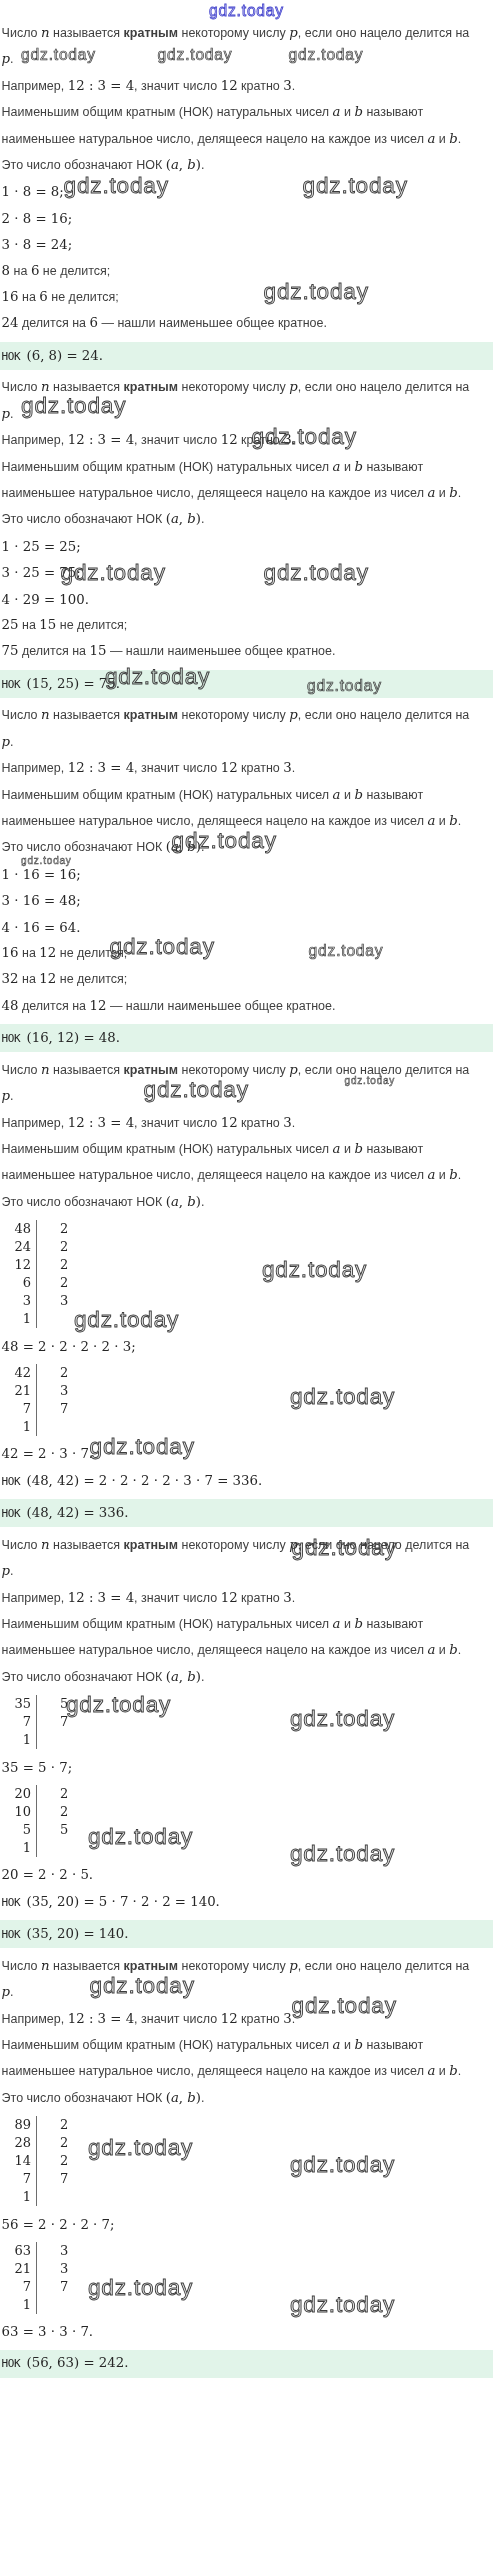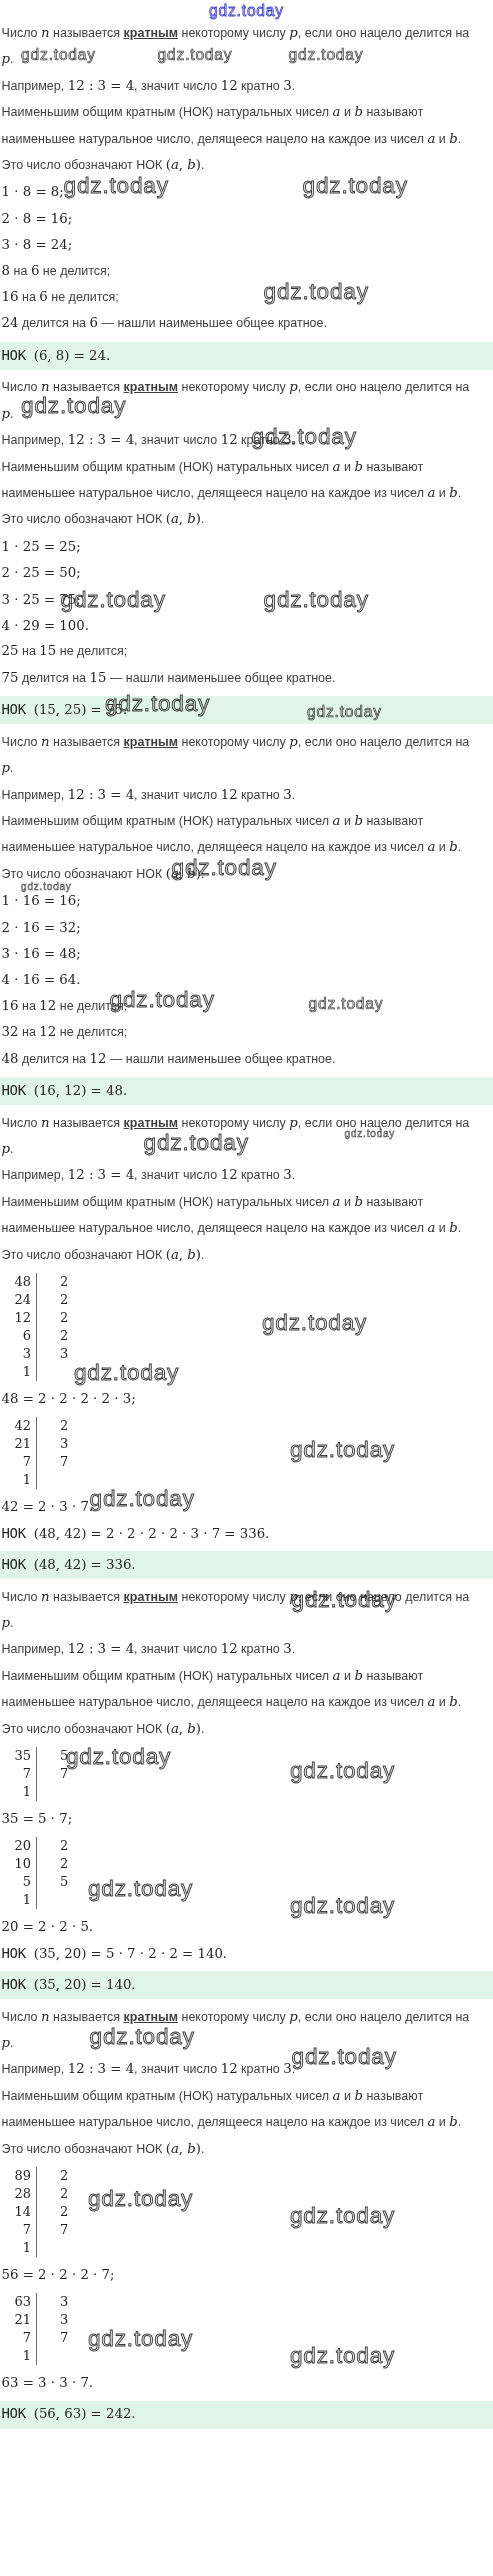--- a/index.html
+++ b/index.html
@@ -5,24 +5,24 @@
   html,body{margin:0;padding:0;background:#ffffff;}
   .page{position:relative;width:493px;min-height:2576px;background:#ffffff;overflow:hidden;
         font-family:"Liberation Sans",sans-serif;}
   .wm-top{margin:2.3px 0 4.7px 0;text-align:center;font-size:15.6px;letter-spacing:0.8px;
           color:rgba(68,68,205,0.28);-webkit-text-stroke:0.8px #4444cd;white-space:nowrap;}
   .block{margin-bottom:4.7px;}
   .line{position:relative;margin:0 0 10px 1.6px;line-height:16.4px;font-size:12.5px;color:#3f3f3f;}
   .mline{position:relative;margin:0 0 9.4px 1.6px;line-height:17px;font-size:13.3px;
          font-family:"DejaVu Serif",serif;color:#262626;}
   .seg-t{font-family:"Liberation Sans",sans-serif;}
-  .seg-b{font-weight:700;text-decoration:underline;}
+  .seg-b{font-weight:700;}
   .seg-m{font-family:"DejaVu Serif",serif;font-size:13.3px;color:#262626;}
   .seg-i{font-family:"DejaVu Serif",serif;font-style:italic;font-size:13.3px;color:#262626;}
-  .seg-k{font-family:"DejaVu Sans Mono",monospace;font-size:14px;color:#262626;letter-spacing:-0.4px;}
+  .seg-k{font-family:"DejaVu Sans Mono",monospace;font-size:11px;color:#262626;letter-spacing:-0.4px;}
   .ftable{position:relative;margin:3.1px 0 9.4px 0;font-family:"DejaVu Serif",serif;
           font-size:13px;color:#262626;}
   .frow{display:flex;min-height:18px;line-height:18px;}
   .fl{width:31px;text-align:right;padding-right:4.7px;}
   .fr{border-left:1.1px solid #6d6d6d;padding-left:23.4px;min-width:31px;}
   .result{position:relative;background:#e1f4e9;margin:1.6px 0 9.4px 0;padding:4.7px 0 5.5px 1.6px;
           line-height:17px;}
   .wm{position:absolute;font-family:"Liberation Sans",sans-serif;letter-spacing:0.8px;
       color:rgba(58,58,58,0.16);-webkit-text-stroke:0.8px #3c3c3c;white-space:nowrap;
       pointer-events:none;z-index:3;}
@@ -52,36 +52,34 @@
         <div class="result"><span class="seg-k">НОК </span><span class="seg-m">(6, 8) = 24.</span></div>
       </div>
       <div class="block">
         <div class="line"><span class="seg-t">Число </span><span class="seg-i">n</span><span class="seg-t"> называется </span><span class="seg-b">кратным</span><span class="seg-t"> некоторому числу </span><span class="seg-i">p</span><span class="seg-t">, если оно нацело делится на</span></div>
         <div class="line"><span class="seg-i">p</span><span class="seg-t">.</span><span class="wm lg" style="left: 19.5px; top: -7.8px;">gdz.today</span></div>
         <div class="line"><span class="seg-t">Например, </span><span class="seg-m">12 : 3 = 4</span><span class="seg-t">, значит число </span><span class="seg-m">12</span><span class="seg-t"> кратно </span><span class="seg-m">3</span><span class="seg-t">.</span><span class="wm lg" style="left: 250px; top: -3.1px;">gdz.today</span></div>
         <div class="line"><span class="seg-t">Наименьшим общим кратным (НОК) натуральных чисел </span><span class="seg-i">a</span><span class="seg-t"> и </span><span class="seg-i">b</span><span class="seg-t"> называют</span></div>
         <div class="line"><span class="seg-t">наименьшее натуральное число, делящееся нацело на каждое из чисел </span><span class="seg-i">a</span><span class="seg-t"> и </span><span class="seg-i">b</span><span class="seg-t">.</span></div>
         <div class="line"><span class="seg-t">Это число обозначают НОК </span><span class="seg-m">(</span><span class="seg-i">a</span><span class="seg-m">, </span><span class="seg-i">b</span><span class="seg-m">)</span><span class="seg-t">.</span></div>
         <div class="mline"><span class="seg-m">1 · 25 = 25;</span></div>
-        <div class="mline"><span class="seg-m">2 · 25 = 50;</span></div>
         <div class="mline"><span class="seg-m">3 · 25 = 75;</span><span class="wm lg" style="left: 59px; top: 0px;">gdz.today</span><span class="wm lg" style="left: 262px; top: 0px;">gdz.today</span></div>
         <div class="mline"><span class="seg-m">4 · 29 = 100.</span></div>
         <div class="line"><span class="seg-m">25</span><span class="seg-t"> на </span><span class="seg-m">15</span><span class="seg-t"> не делится;</span></div>
         <div class="line"><span class="seg-m">75</span><span class="seg-t"> делится на </span><span class="seg-m">15</span><span class="seg-t"> — нашли наименьшее общее кратное.</span></div>
         <div class="result"><span class="seg-k">НОК </span><span class="seg-m">(15, 25) = 75.</span><span class="wm lg" style="left: 105px; top: -1.6px;">gdz.today</span><span class="wm md" style="left: 307px; top: 7px;">gdz.today</span></div>
       </div>
       <div class="block">
         <div class="line"><span class="seg-t">Число </span><span class="seg-i">n</span><span class="seg-t"> называется </span><span class="seg-b">кратным</span><span class="seg-t"> некоторому числу </span><span class="seg-i">p</span><span class="seg-t">, если оно нацело делится на</span></div>
         <div class="line"><span class="seg-i">p</span><span class="seg-t">.</span></div>
         <div class="line"><span class="seg-t">Например, </span><span class="seg-m">12 : 3 = 4</span><span class="seg-t">, значит число </span><span class="seg-m">12</span><span class="seg-t"> кратно </span><span class="seg-m">3</span><span class="seg-t">.</span></div>
         <div class="line"><span class="seg-t">Наименьшим общим кратным (НОК) натуральных чисел </span><span class="seg-i">a</span><span class="seg-t"> и </span><span class="seg-i">b</span><span class="seg-t"> называют</span></div>
         <div class="line"><span class="seg-t">наименьшее натуральное число, делящееся нацело на каждое из чисел </span><span class="seg-i">a</span><span class="seg-t"> и </span><span class="seg-i">b</span><span class="seg-t">.</span></div>
         <div class="line"><span class="seg-t">Это число обозначают НОК </span><span class="seg-m">(</span><span class="seg-i">a</span><span class="seg-m">, </span><span class="seg-i">b</span><span class="seg-m">)</span><span class="seg-t">.</span><span class="wm lg" style="left: 170px; top: -6.2px;">gdz.today</span><span class="wm sm" style="left: 19.5px; top: 13.3px;">gdz.today</span></div>
         <div class="mline"><span class="seg-m">1 · 16 = 16;</span></div>
-        <div class="mline"><span class="seg-m">2 · 16 = 32;</span></div>
         <div class="mline"><span class="seg-m">3 · 16 = 48;</span></div>
         <div class="mline"><span class="seg-m">4 · 16 = 64.</span></div>
         <div class="line"><span class="seg-m">16</span><span class="seg-t"> на </span><span class="seg-m">12</span><span class="seg-t"> не делится;</span><span class="wm lg" style="left: 108px; top: -6.2px;">gdz.today</span><span class="wm md" style="left: 307px; top: -1.6px;">gdz.today</span></div>
         <div class="line"><span class="seg-m">32</span><span class="seg-t"> на </span><span class="seg-m">12</span><span class="seg-t"> не делится;</span></div>
         <div class="line"><span class="seg-m">48</span><span class="seg-t"> делится на </span><span class="seg-m">12</span><span class="seg-t"> — нашли наименьшее общее кратное.</span></div>
         <div class="result"><span class="seg-k">НОК </span><span class="seg-m">(16, 12) = 48.</span></div>
       </div>
       <div class="block">
         <div class="line"><span class="seg-t">Число </span><span class="seg-i">n</span><span class="seg-t"> называется </span><span class="seg-b">кратным</span><span class="seg-t"> некоторому числу </span><span class="seg-i">p</span><span class="seg-t">, если оно нацело делится на</span><span class="wm sm" style="left: 343px; top: 11.7px;">gdz.today</span></div>
         <div class="line"><span class="seg-i">p</span><span class="seg-t">.</span><span class="wm lg" style="left: 142px; top: -6.2px;">gdz.today</span></div>

